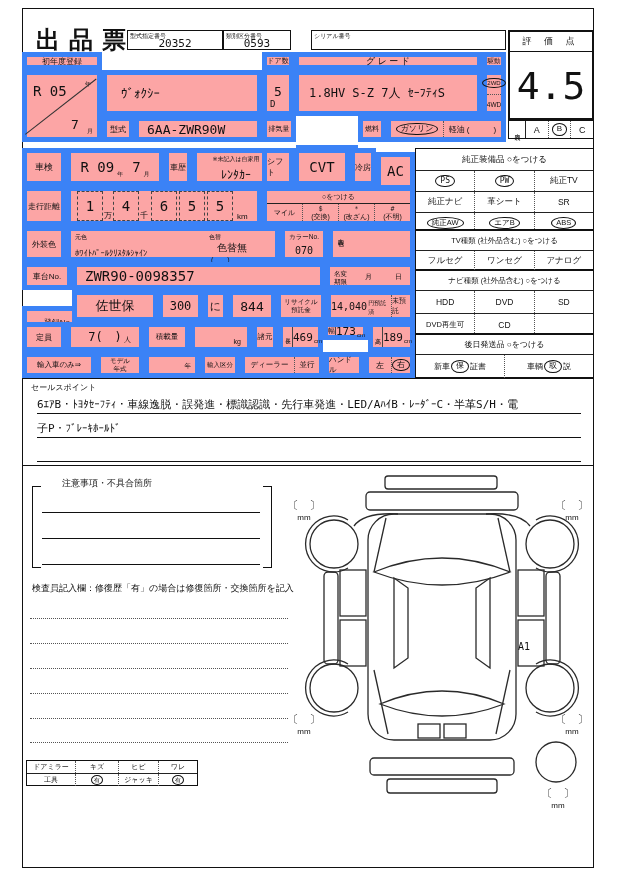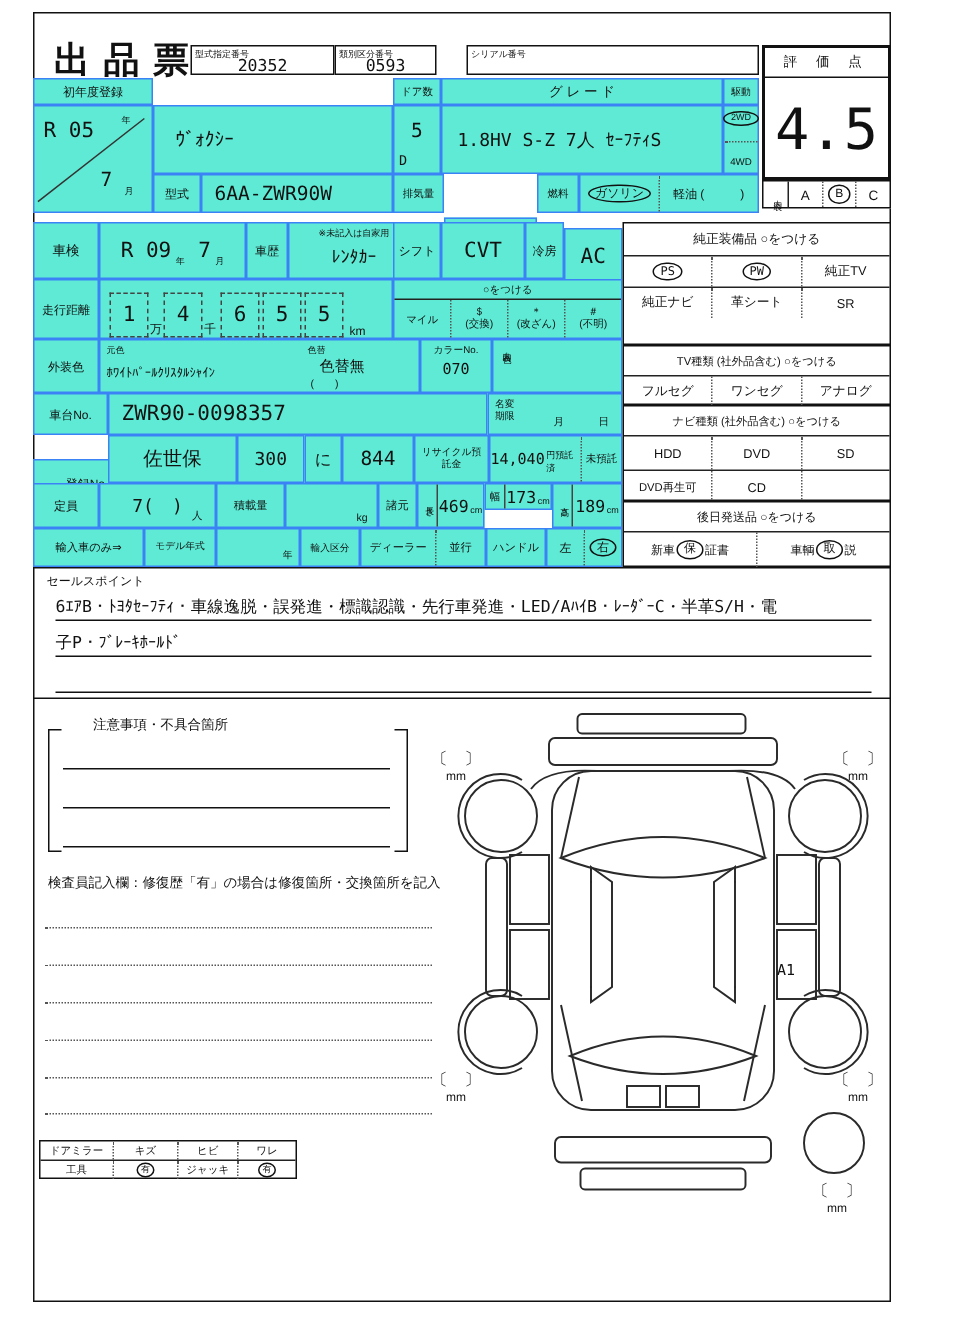--- a/index.html
+++ b/index.html
@@ -1,19 +1,19 @@
 <!DOCTYPE html>
 <html><head>
 <meta charset="utf-8">
 <style>
   html,body{margin:0;padding:0;background:#fff;}
   body{font-family:"Liberation Sans","DejaVu Sans",sans-serif;color:#111;}
   #sheet{position:relative;width:640px;height:880px;background:#fff;overflow:hidden;}
   .c{position:absolute;box-sizing:border-box;}
-  .bd{border:1px solid #3b82f6;background:#5eead4;}
+  .bd{border:5px solid #3b82f6;background:#fca5a5;}
   .bd14{border:1.4px solid #111;background:#fff;}
   .bd2{border:2px solid #111;background:#fff;}
   .ctr{display:flex;align-items:center;justify-content:center;}
   .col{display:flex;flex-direction:column;}
   .row{display:flex;}
   .v{font-family:"DejaVu Sans Mono","Liberation Mono",monospace;}
   .s6{font-size:6px;}.s65{font-size:6.5px;}.s7{font-size:7px;}.s75{font-size:7.5px;}
   .s8{font-size:8px;}.s85{font-size:8.5px;}.s9{font-size:9px;}.s10{font-size:10px;}
   .s11{font-size:11px;}.s12{font-size:12px;}.s13{font-size:13px;}.s14{font-size:14px;}
   .circ{border:1.3px solid #111;border-radius:50%;display:inline-block;padding:0 4px;line-height:1.35;text-align:center;}
@@ -265,20 +265,31 @@
         </div>
       <div class="pcell dotl">
           <span class="circ v s8">PW</span>
         </div>
       <div class="pcell dotl s85">純正TV</div>
     </div>
     <div class="panelrow" style="height:20px;">
       <div class="pcell s85">純正ナビ</div>
       <div class="pcell dotl s85">革シート</div>
       <div class="pcell dotl s85">SR</div>
+    </div>
+    <div class="panelrow" style="height:20px;">
+      <div class="pcell">
+          <span class="circ s75">純正AW</span>
+        </div>
+      <div class="pcell dotl">
+          <span class="circ s75">エアB</span>
+        </div>
+      <div class="pcell dotl">
+          <span class="circ s75">ABS</span>
+        </div>
     </div>
   </div>
   <div class="c bd14" style="left:415px;top:230px;width:179px;height:40px;">
     <div class="ctr s75" style="height:19px;">TV種類 (社外品含む) ○をつける</div>
     <div class="panelrow" style="height:19px;">
       <div class="pcell s85">フルセグ</div>
       <div class="pcell dotl s85">ワンセグ</div>
       <div class="pcell dotl s85">アナログ</div>
     </div>
   </div>

